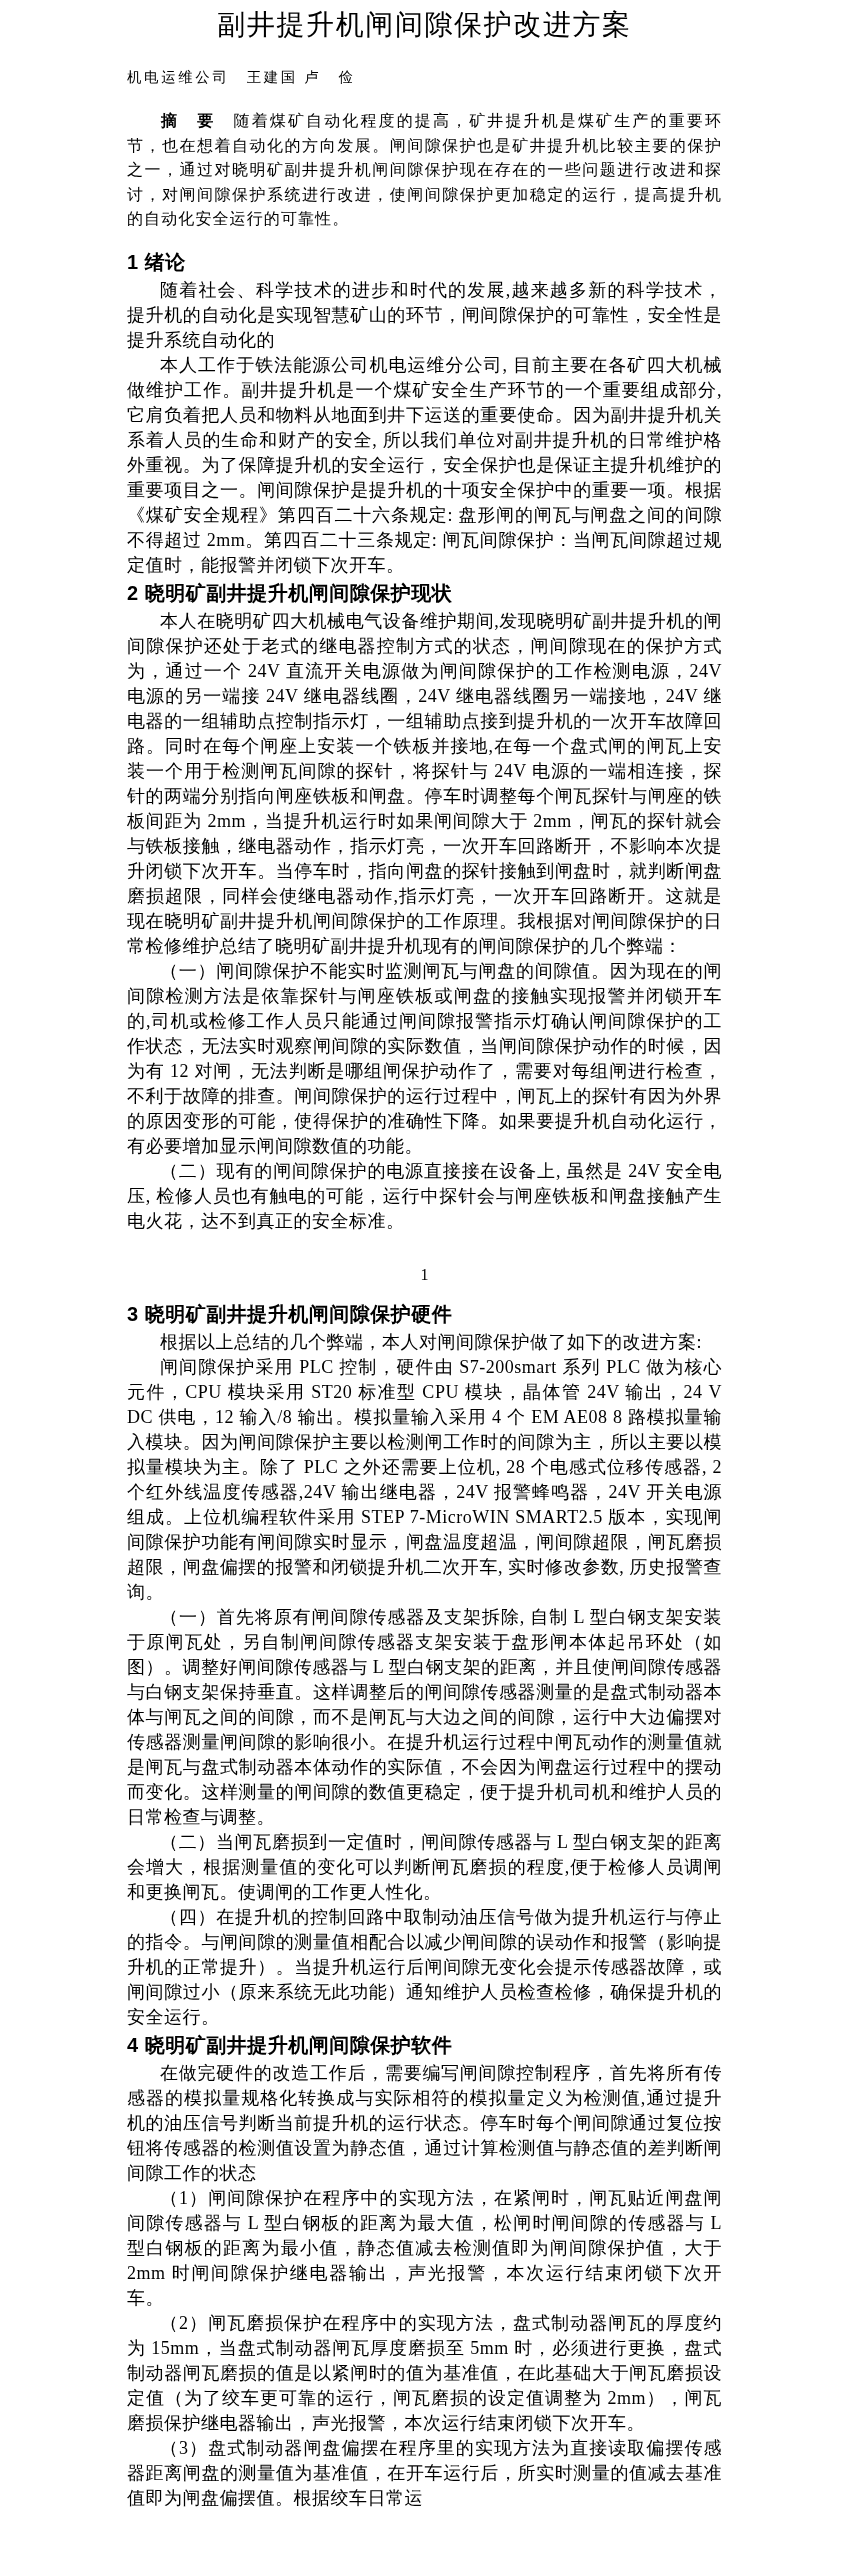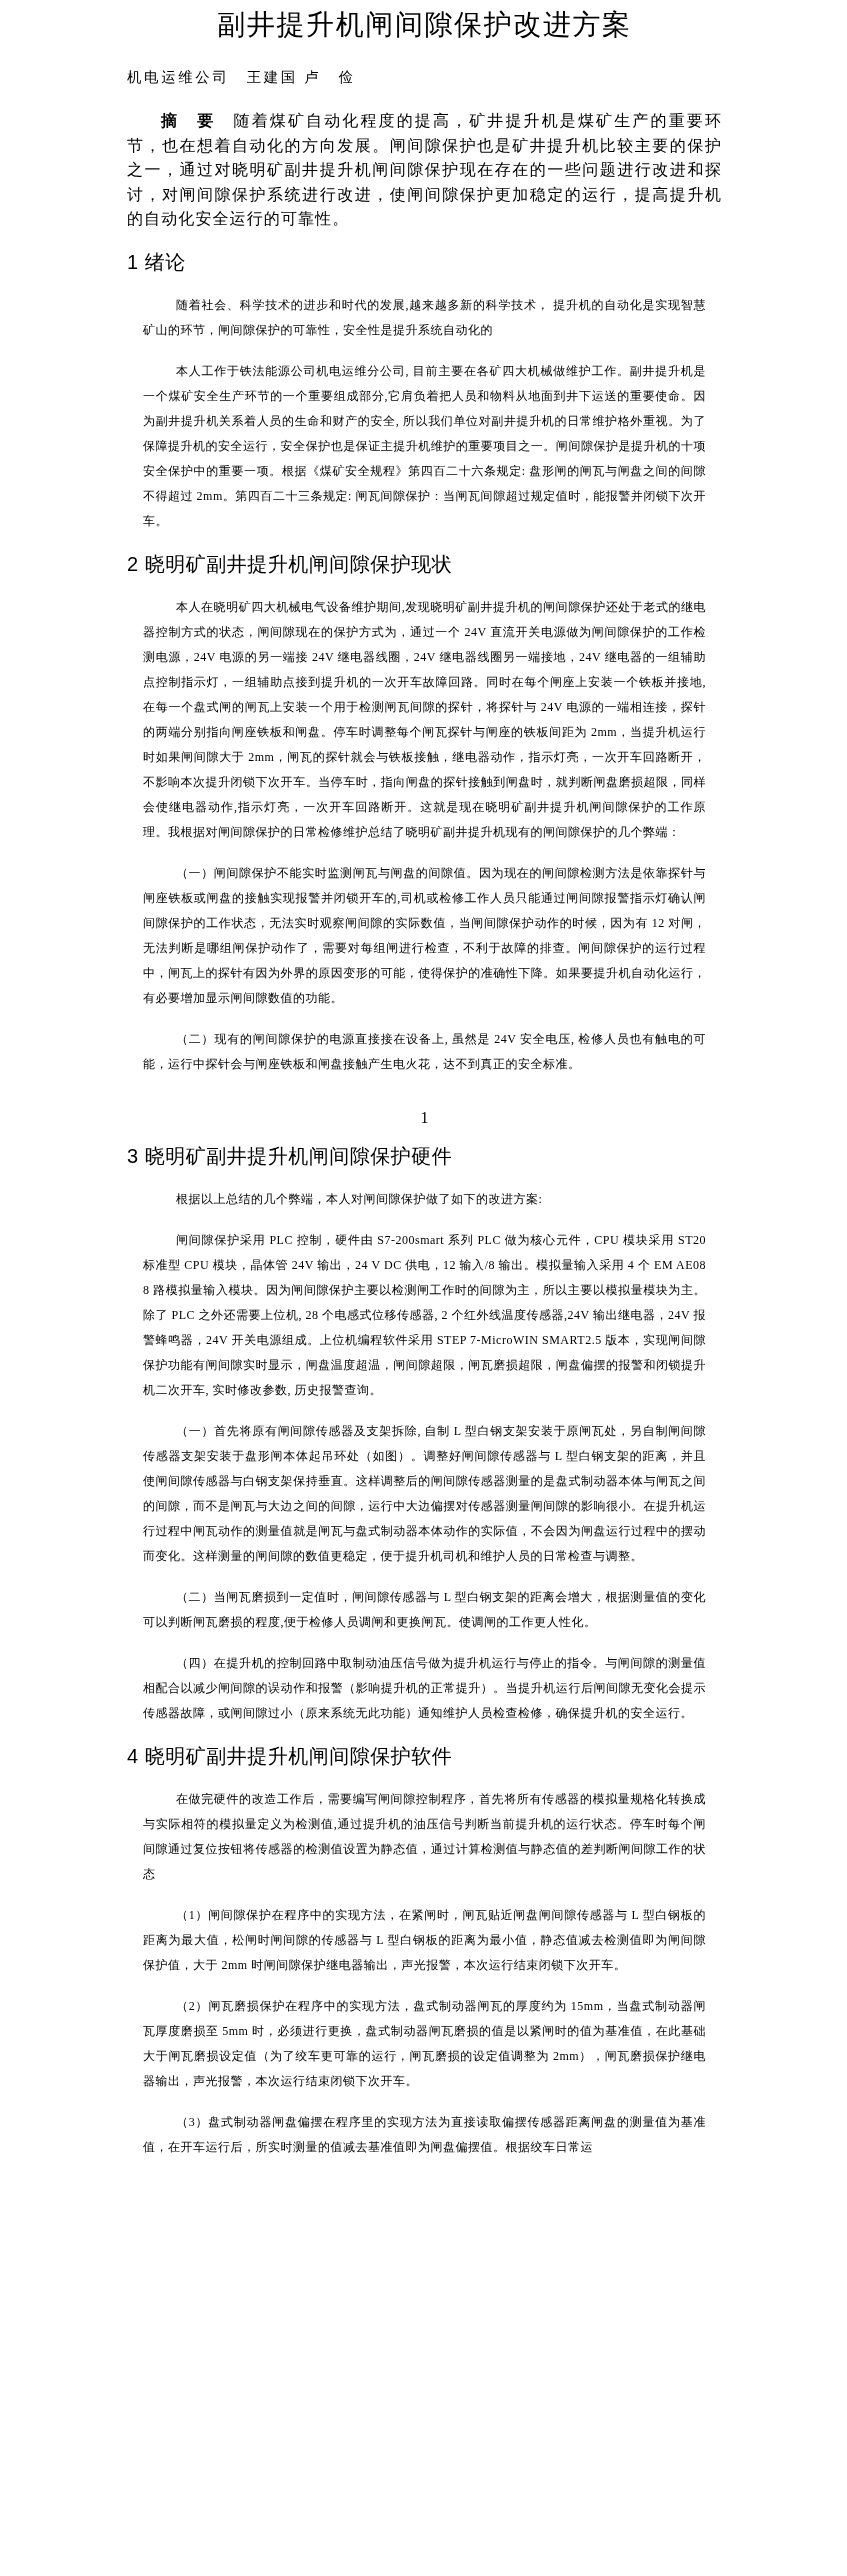--- a/index.html
+++ b/index.html
@@ -48,32 +48,32 @@
     text-align: justify;
     text-indent: 34px;
     margin: 0;
   }
   .blabel {
     font-family: "Liberation Sans", "DejaVu Sans", sans-serif;
     font-weight: bold;
   }
   .sec-heading {
     font-family: "Liberation Sans", "DejaVu Sans", sans-serif;
-    font-weight: normal;
+    font-weight: bold;
     font-size: 20px;
     line-height: 29px;
     margin: 1.1px 0 1.1px 0;
     letter-spacing: 0.5px;
   }
   .para {
-    font-size: 12px;
+    font-size: 18px;
     line-height: 25px;
     text-align: justify;
     text-indent: 33px;
-    margin: 16px;
+    margin: 0;
     letter-spacing: 0.5px;
   }
   .pagenum {
     text-align: center;
     font-size: 16px;
     line-height: 21.4px;
     margin-top: 30px;
     margin-bottom: 14px;
   }
 </style>

